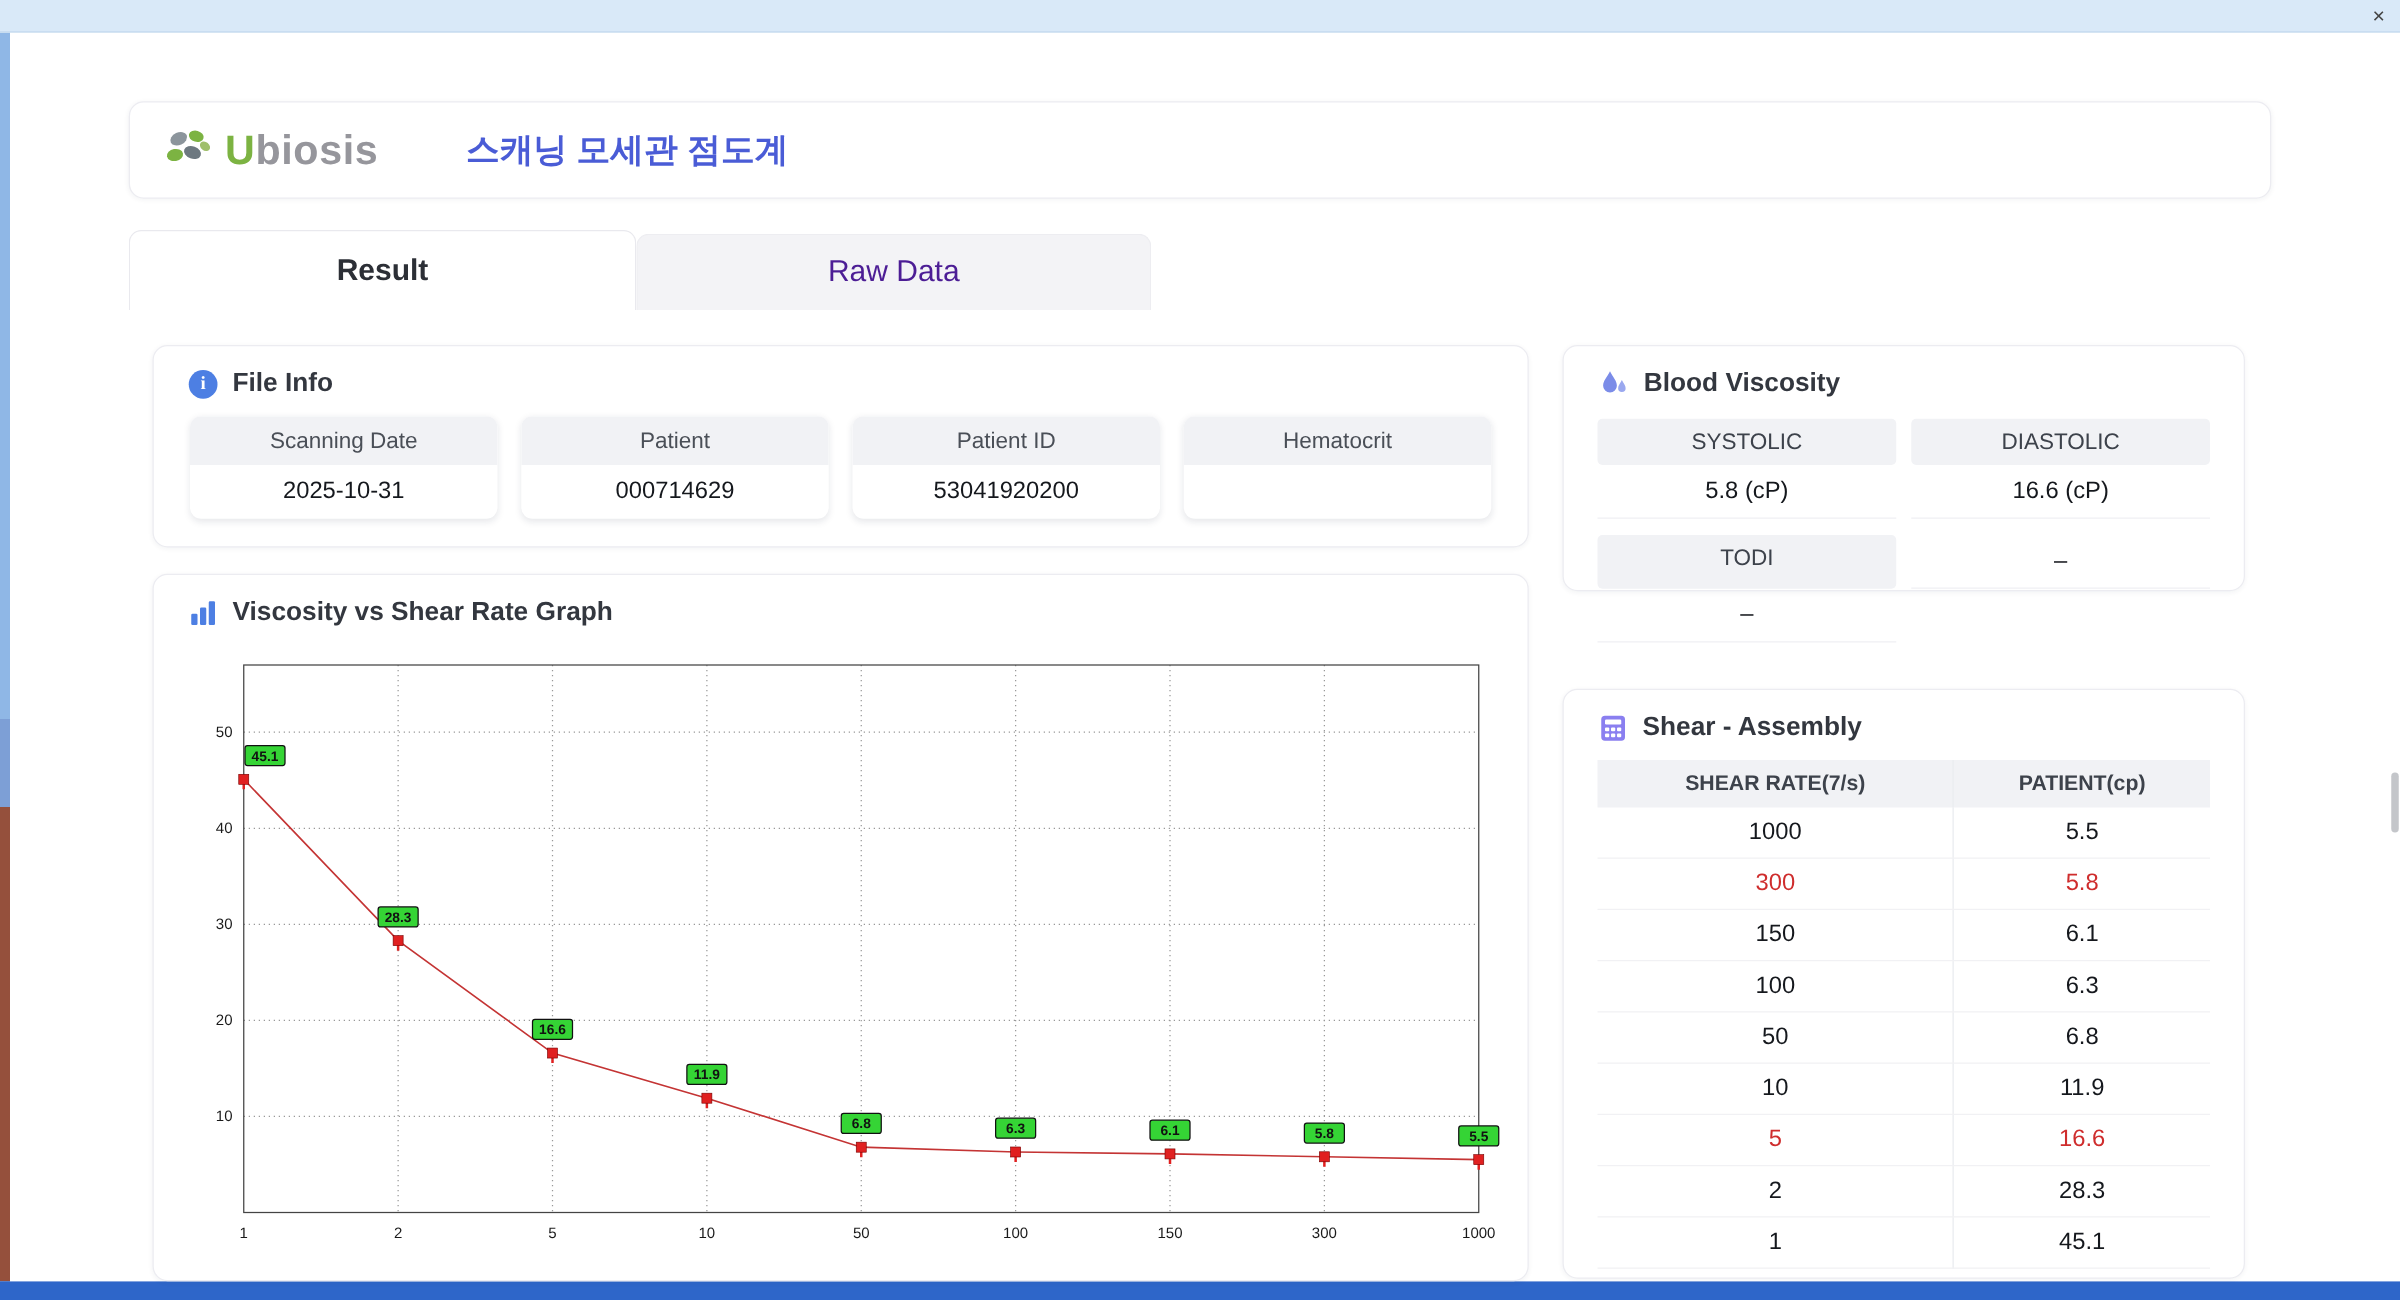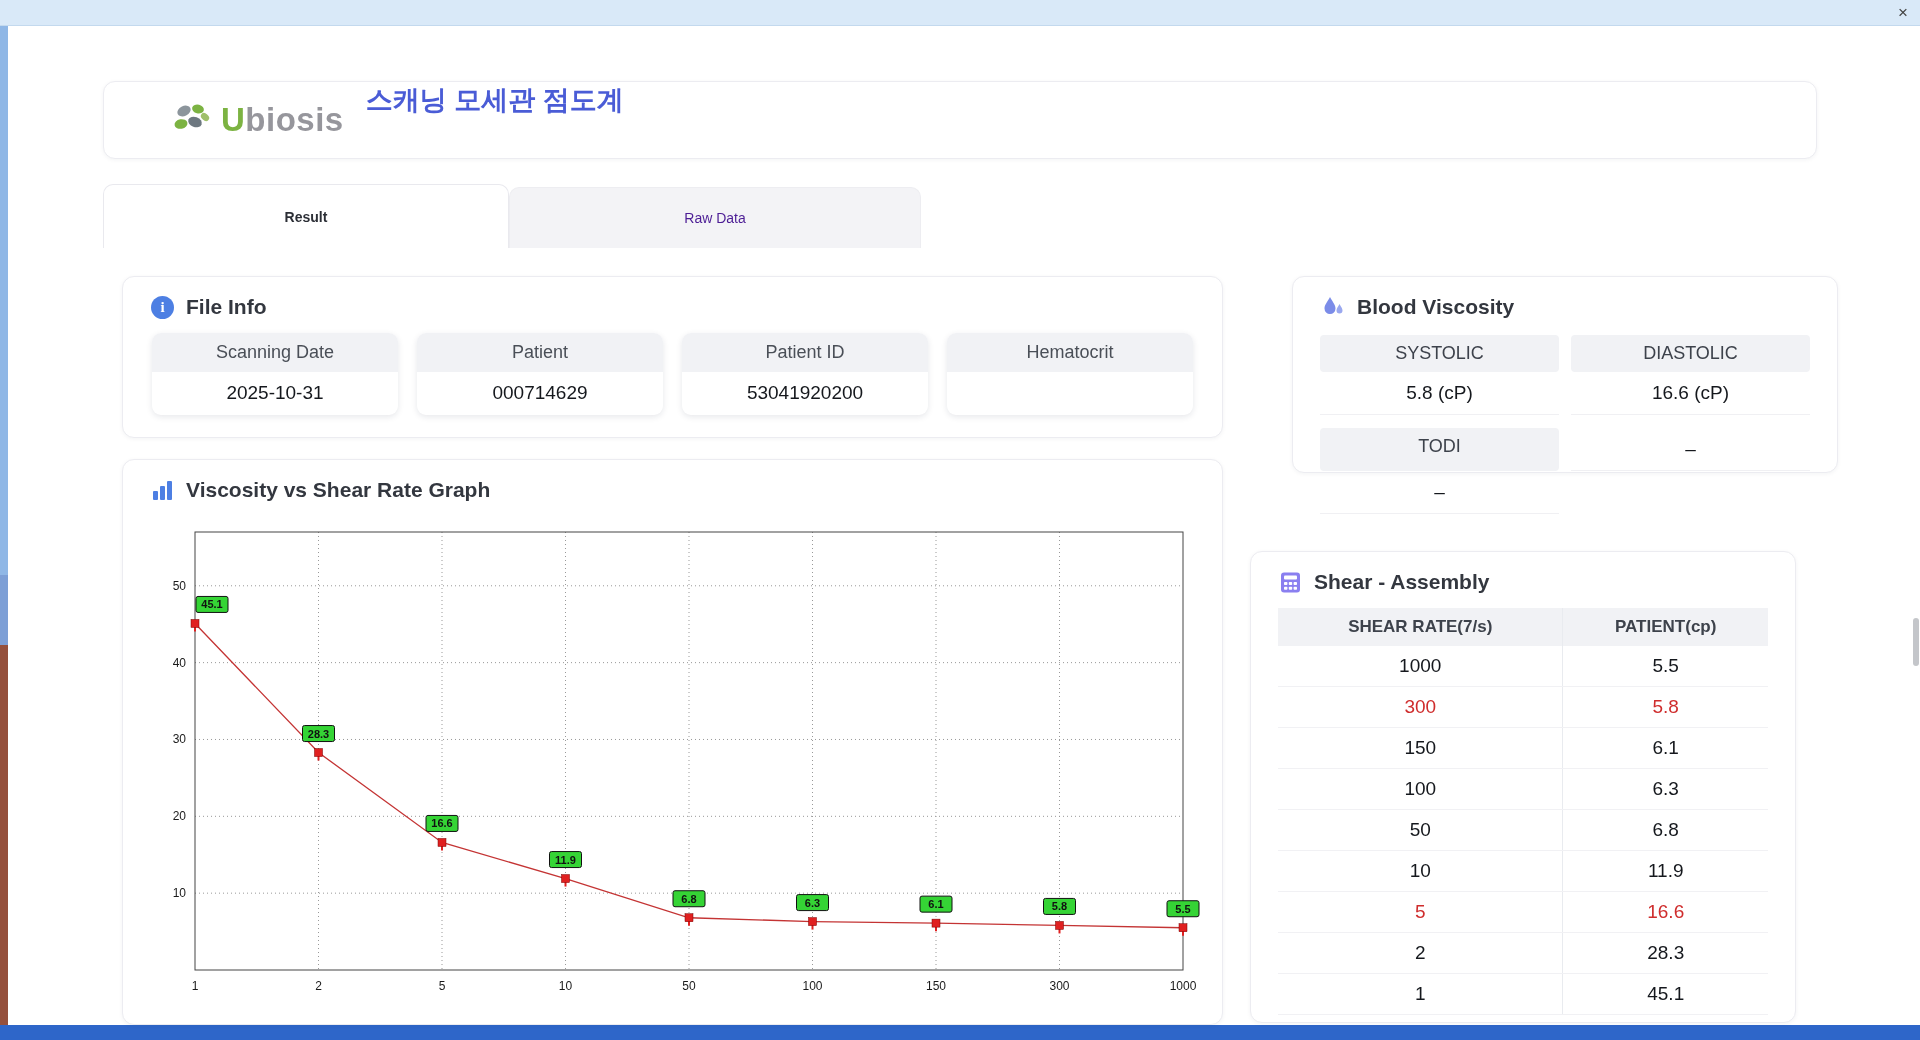--- a/index.html
+++ b/index.html
@@ -11,41 +11,41 @@
   .close-x{position:absolute;right:12px;top:3px;font-size:17px;color:#444;line-height:20px;cursor:pointer}
   .chrome-left{position:absolute;left:0;top:26px;bottom:15px;width:8px;background:linear-gradient(#8fb7e6 0 55%,#7d9fd6 55% 62%,#95503c 62% 100%)}
   .chrome-bottom{position:absolute;left:0;right:0;bottom:0;height:15px;background:#2e66c9}
   .scroll-thumb{position:absolute;right:1px;top:618px;width:6px;height:48px;background:#c4c6ca;border-radius:3px;z-index:6}
 
   .main{position:absolute;left:8px;top:26px;right:0;bottom:15px;background:#fff}
 
   .card{position:absolute;background:#fff;border:1px solid #ececf1;border-radius:12px;box-shadow:0 1px 4px rgba(20,30,60,.05)}
 
   
-  .header-card{left:95px;top:55px;width:1714px;height:78px;display:flex;padding-left:67px;gap:22px}
+  .header-card{left:95px;top:55px;width:1714px;height:78px;display:flex;align-items:center;padding-left:26px;gap:70px}
   .brand{display:flex;align-items:center;gap:8px}
   .brand-text{font-size:33px;font-weight:600;letter-spacing:.5px}
   .brand-u{color:#7cb342}
   .brand-rest{color:#96969c}
   .app-title{color:#4a5cd6;font-size:27px;font-weight:bold}
 
   
-  .tab{position:absolute;display:flex;align-items:center;justify-content:center;font-size:14px;border-radius:10px 10px 0 0;cursor:pointer}
+  .tab{position:absolute;display:flex;align-items:center;justify-content:center;font-size:24px;border-radius:10px 10px 0 0;cursor:pointer}
   .tab-active{left:95px;top:158px;width:406px;height:64px;background:#fff;border:1px solid #e9e9ee;border-bottom:none;color:#2c2f36;font-weight:bold;z-index:2}
   .tab-inactive{left:501px;top:161px;width:412px;height:61px;background:#f3f3f6;border:1px solid #ededf1;border-bottom:none;color:#4c1d95}
 
   
   .sec-title{display:flex;align-items:center;gap:12px;padding:18px 28px 12px;font-size:21px;font-weight:bold;color:#33373f}
   .sec-title svg{display:block}
   .icon-info{width:23px;height:23px;border-radius:50%;background:#4d7fe3;color:#fff;font-size:15px;font-weight:bold;font-family:"Liberation Serif",serif;display:flex;align-items:center;justify-content:center}
 
   
   .fileinfo-card{left:114px;top:250px;width:1101px;height:162px}
   .graph-card{left:114px;top:433px;width:1101px;height:566px}
-  .bv-card{left:1284px;top:250px;width:546px;height:197px}
+  .bv-card{left:1242px;top:250px;width:546px;height:197px}
   .sv-card{left:1242px;top:525px;width:546px;height:472px}
 
   
   .fields{display:flex;gap:19px;padding:2px 29px 0}
   .field{flex:1;border-radius:9px;box-shadow:0 2px 6px rgba(20,30,60,.10);overflow:hidden;background:#fff}
   .field-label{background:#f1f2f5;padding:9px 6px;text-align:center;color:#4a4f57;font-size:18px}
   .field-value{padding:10px 6px;text-align:center;color:#15181d;font-size:19px;min-height:43px}
 
   
   .bv-grid{display:grid;grid-template-columns:1fr 1fr;column-gap:12px;padding:4px 27px 0}

